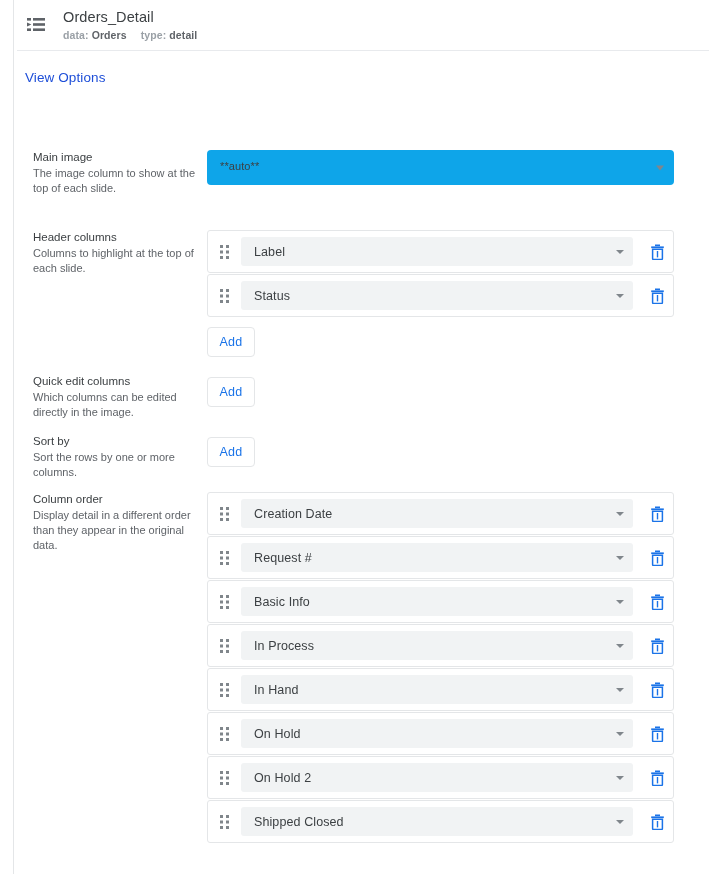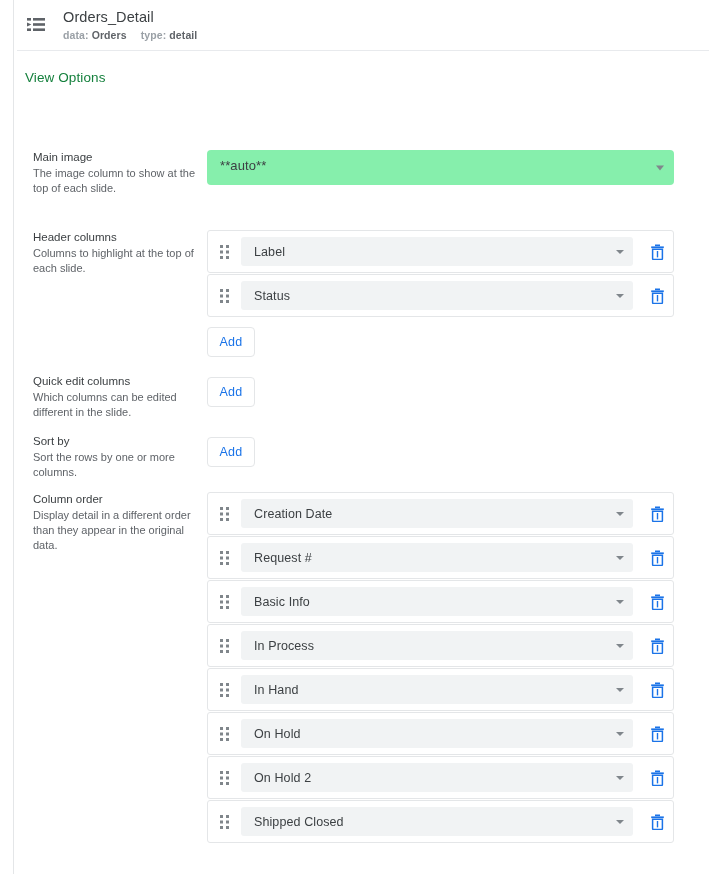--- a/index.html
+++ b/index.html
@@ -82,21 +82,21 @@
     height: 1px;
     background: #e8eaed;
   }
 
   
   .section-title {
     position: absolute;
     left: 25px;
     top: 70px;
     font-size: 13.5px;
-    color: #15803d;
+    color: #1d4ed8;
     letter-spacing: .1px;
   }
 
   
   .row {
     position: absolute;
     left: 0;
     right: 0;
   }
 
@@ -123,26 +123,26 @@
   .row-control {
     position: absolute;
     left: 207px;
   }
 
   
   .select {
     position: relative;
     width: 467px;
     height: 35px;
-    background: #86efac;
+    background: #0ea5e9;
     border-radius: 4px;
     display: flex;
     align-items: center;
     padding: 0 28px 4px 13px;
-    font-size: 13px;
+    font-size: 11px;
     color: #3c4043;
     letter-spacing: .1px;
   }
   .select .caret {
     position: absolute;
     right: 10px;
     top: 50%;
     transform: translateY(-50%);
     width: 0; height: 0;
     border-left: 4.5px solid transparent;
@@ -339,21 +339,21 @@
 
       <div style="margin-top:10px;">
         <button class="add-btn">Add</button>
       </div>
     </div>
   </div>
 
   <div class="row" style="top:374px;">
     <div class="row-label">
       <div class="t">Quick edit columns</div>
-      <div class="d">Which columns can be edited different in the slide.</div>
+      <div class="d">Which columns can be edited directly in the image.</div>
     </div>
     <div class="row-control" style="top:3px;">
       <button class="add-btn">Add</button>
     </div>
   </div>
 
   <div class="row" style="top:434px;">
     <div class="row-label">
       <div class="t">Sort by</div>
       <div class="d">Sort the rows by one or more columns.</div>

